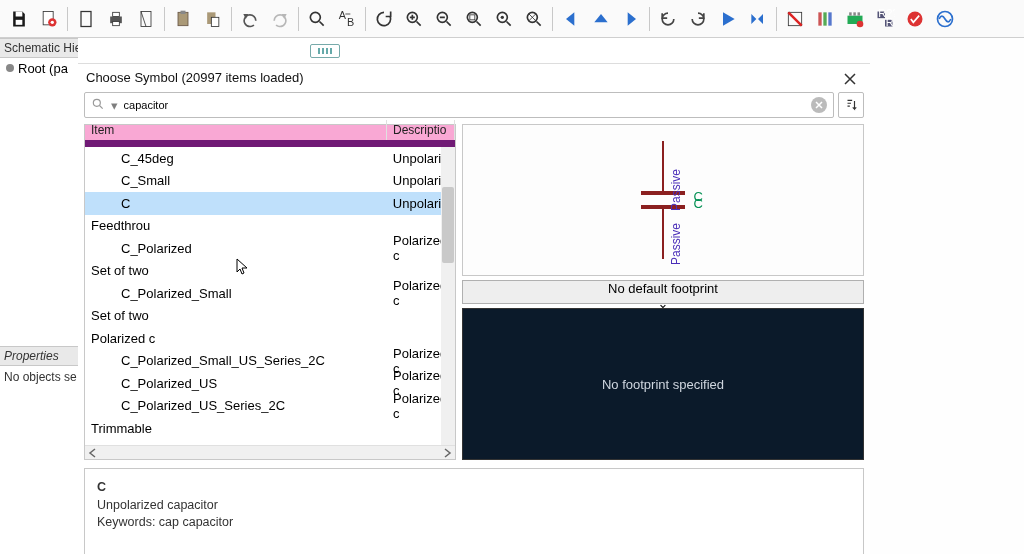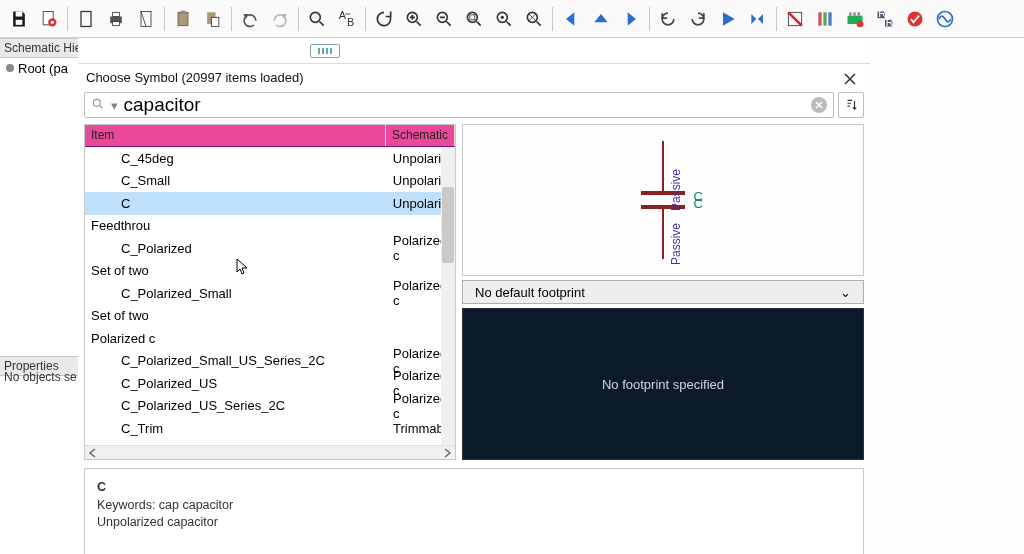--- a/index.html
+++ b/index.html
@@ -9,46 +9,46 @@
   .toolbar { height: 38px; background: #fafafa; border-bottom: 1px solid #cfcfcf; display: flex; align-items: center; padding: 0 4px; }
   .tb-btn { width: 28px; height: 28px; margin: 0 1px; display: flex; align-items: center; justify-content: center; border: none; background: transparent; cursor: pointer; }
   .tb-sep { width: 1px; height: 24px; background: #c8c8c8; margin: 0 3px; }
   .tb-btn svg { width: 20px; height: 20px; }
 
   
   .left-col { position: absolute; left: 0; top: 38px; width: 78px; height: calc(100% - 38px); background: #fff; }
   .panel-hdr { height: 20px; background: #e9e9e9; border-bottom: 1px solid #c8c8c8; border-top: 1px solid #c8c8c8; padding-left: 4px; font-size: 12px; color: #333; display: flex; align-items: center; overflow: hidden; white-space: nowrap; }
   .root-row { height: 20px; padding-left: 6px; display: flex; align-items: center; gap: 4px; white-space: nowrap; overflow: hidden; }
   .root-dot { width: 8px; height: 8px; border-radius: 4px; background: #888; flex-shrink:0;}
-  .panel-hdr.props { position: absolute; top: 318px; left:0; width:100%; }
+  .panel-hdr.props { position: absolute; top: 308px; left:0; width:100%;font-style:italic; }
   .noobj { position: absolute; top: 332px; left:4px; font-size:12px; color:#333; white-space:nowrap;}
 
   
   .canvas { position:absolute; left: 870px; top:38px; right:0; bottom:0; background:#fefefe; }
   .grip { position:absolute; left:310px; top:44px; width:30px; height:14px; border:1px solid #7aa; border-radius:2px; display:flex; align-items:center; justify-content:center; gap:2px;}
   .grip span{width:2px;height:6px;background:#6aa;}
 
   
   .dialog { position: absolute; left: 78px; top: 63px; width: 792px; height: 400px; background: #fff; border-top:1px solid #ddd; }
   .dlg-title { height: 26px; display: flex; align-items: center; padding: 0 8px; font-size: 13px; color: #111; }
   .dlg-close { position:absolute; right: 6px; top: 4px; width: 28px; height:22px; display:flex;align-items:center;justify-content:center; cursor:pointer;}
   .dlg-close svg{width:12px;height:12px;}
 
   .search-row{ height:30px; display:flex; align-items:center; padding:0 6px; gap:4px;}
   .search-box{ flex:1; height:26px; border:1px solid #bdbdbd; border-radius:2px; display:flex; align-items:center; padding:0 6px; gap:6px; background:#fff;}
-  .search-box input{ border:none; outline:none; flex:1; font-size:19px;}
+  .search-box input{ border:none; outline:none; flex:1; font-size:11px;}
   .search-icon svg{width:14px;height:14px;opacity:.6;}
   .clear-btn{ width:16px;height:16px;border-radius:8px;background:#bbb;display:flex;align-items:center;justify-content:center;cursor:pointer;}
   .clear-btn svg{width:8px;height:8px;fill:#fff;}
   .sort-btn{ width:26px;height:26px;border:1px solid #bdbdbd;border-radius:2px;display:flex;align-items:center;justify-content:center;cursor:pointer;}
   .sort-btn svg{width:14px;height:14px;}
 
   .dlg-body{ display:flex; height:340px; padding: 4px 6px 0 6px; gap:6px;}
   .list-pane{ width:372px; border:1px solid #c8c8c8; display:flex; flex-direction:column; position:relative;}
-  .list-head{ height:22px; border-bottom:1px solid #701a75; display:flex; background:#ec4899;}
+  .list-head{ height:22px; border-bottom:7px solid #701a75; display:flex; background:#f9a8d4;align-items:flex-end;}
   .col-h{ padding:3px 6px; color:#222; font-size:12px; border-right:1px solid #e0e0e0;}
   .col-item{width:302px;}
   .col-desc{flex:1;}
   .vscrollbar{ position:absolute; right:0; top:22px; bottom:14px; width:14px; background:#f0f0f0;}
   .vthumb{ position:absolute; right:1px; top:40px; width:12px; height:76px; background:#c9c9c9; border-radius:2px;}
   .list-scroll{ flex:1; overflow:hidden;}
   .list-row{ display:flex; height:22.5px; align-items:center; cursor:default;}
   .list-row .c1{width:302px; padding-left:36px;}
   .list-row .c2{flex:1; padding-left:6px;}
   .list-row.sel{ background:#bfe0fb;}
@@ -62,21 +62,21 @@
   .pin-v{width:2px;height:50px;background:#8b2020;margin:0 auto;}
   .plate{width:44px;height:4px;background:#8b2020;margin:0 auto;}
   .gap{height:10px;}
   .pin-label{ position:absolute; color:#049154; font-weight:500;}
   .lbl-top{ right:-18px; top:48px;}
   .lbl-bot{ right:-18px; bottom:48px;}
   .passive{ position:absolute; color:#4a2eb9; font-size:12px; transform:rotate(-90deg); transform-origin:left top;}
   .passive.top{ left:50%; top:28px; transform: rotate(-90deg) translateX(-100%); margin-left: 6px;}
   .passive.bot{ left:50%; bottom:-20px; transform: rotate(-90deg) translateX(0%); margin-left: 6px;}
 
-  .fp-combo{ height:24px; border:1px solid #b0b0b0; background:#eee; display:flex; align-items:center; justify-content:space-between; padding:0 12px; margin-top:4px; cursor:pointer;}
+  .fp-combo{ height:24px; border:1px solid #b0b0b0; background:#eee; display:flex; align-items:center; justify-content:space-between; padding:0 12px; margin-top:4px; cursor:pointer;flex-direction:column;}
   .fp-view{ flex:1; background:#0b1a2a; border:1px solid #333; margin-top:4px; display:flex; align-items:center; justify-content:center; color:#cfd6df; height:178px;}
 
   .details{ margin:8px 6px 0 6px; border:1px solid #c8c8c8; padding:10px 12px; height:96px;}
   .details .dn{ font-weight:600;}
   .details div{ font-size:12.5px; color:#333; line-height:1.4;}
 
   .cursor{ position:absolute; left:158px; top:194px; width:12px; height:18px; pointer-events:none;}
 </style>
 </head>
 <body>
@@ -323,21 +323,21 @@
           <path d="M6 4h8M6 9h6M6 14h4" stroke="#333" stroke-width="2"></path>
           <path d="M18 5v14l-3-3m3 3l3-3" stroke="#333" stroke-width="2" fill="none"></path>
         </svg>
       </div>
   </div>
 
   <div class="dlg-body">
     <div class="list-pane">
       <div class="list-head">
         <div class="col-h col-item">Item</div>
-        <div class="col-h col-desc">Schematic</div>
+        <div class="col-h col-desc">Descriptio</div>
       </div>
       <div class="list-scroll" id="list-rows">
           <div class="list-row">
             <div class="c1">C_45deg</div>
             <div class="c2">Unpolarize</div>
           </div>
           <div class="list-row">
             <div class="c1">C_Small</div>
             <div class="c2">Unpolarize</div>
           </div>
@@ -371,21 +371,20 @@
           </div>
           <div class="list-row">
             <div class="c1">C_Polarized_US</div>
             <div class="c2">Polarized c</div>
           </div>
           <div class="list-row">
             <div class="c1">C_Polarized_US_Series_2C</div>
             <div class="c2">Polarized c</div>
           </div>
           <div class="list-row">
-            <div class="c1">C_Trim</div>
             <div class="c2">Trimmable</div>
           </div>
         </div>
       <div class="vscrollbar">
           <div class="vthumb"></div>
         </div>
       <div class="hscroll">
         <svg class="harrow" viewBox="0 0 12 12">
             <path d="M8 2L3 6l5 4" fill="none" stroke="#666" stroke-width="1.5"></path>
           </svg>
@@ -414,22 +413,22 @@
         <span>⌄</span>
       </div>
       <div class="fp-view">
         <span>No footprint specified</span>
       </div>
     </div>
   </div>
 
   <div class="details">
     <div class="dn">C</div>
+    <div>Unpolarized capacitor</div>
     <div>Keywords: cap capacitor</div>
-    <div>Unpolarized capacitor</div>
   </div>
 
   <svg class="cursor" viewBox="0 0 12 18">
       <path d="M1 1l0 13 3-3 2 5 2-1-2-5 5 0z" fill="#fff" stroke="#000"></path>
     </svg>
 </div>
 
 <div class="canvas"></div>
 
 </body></html>

